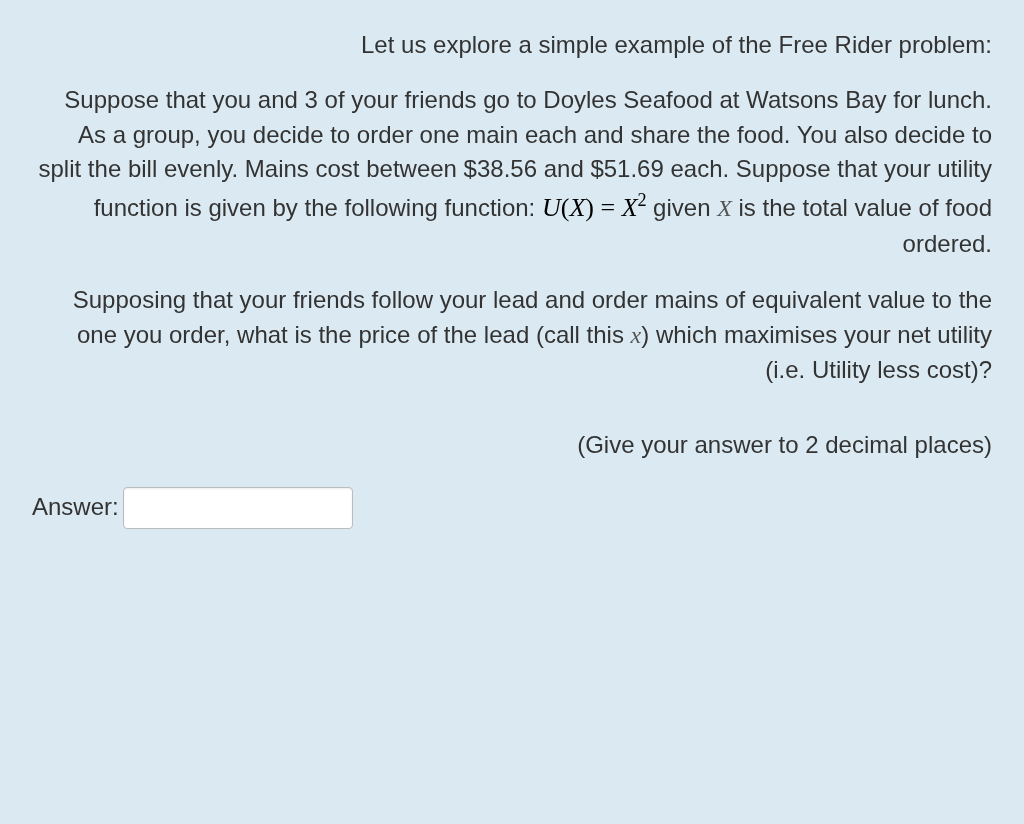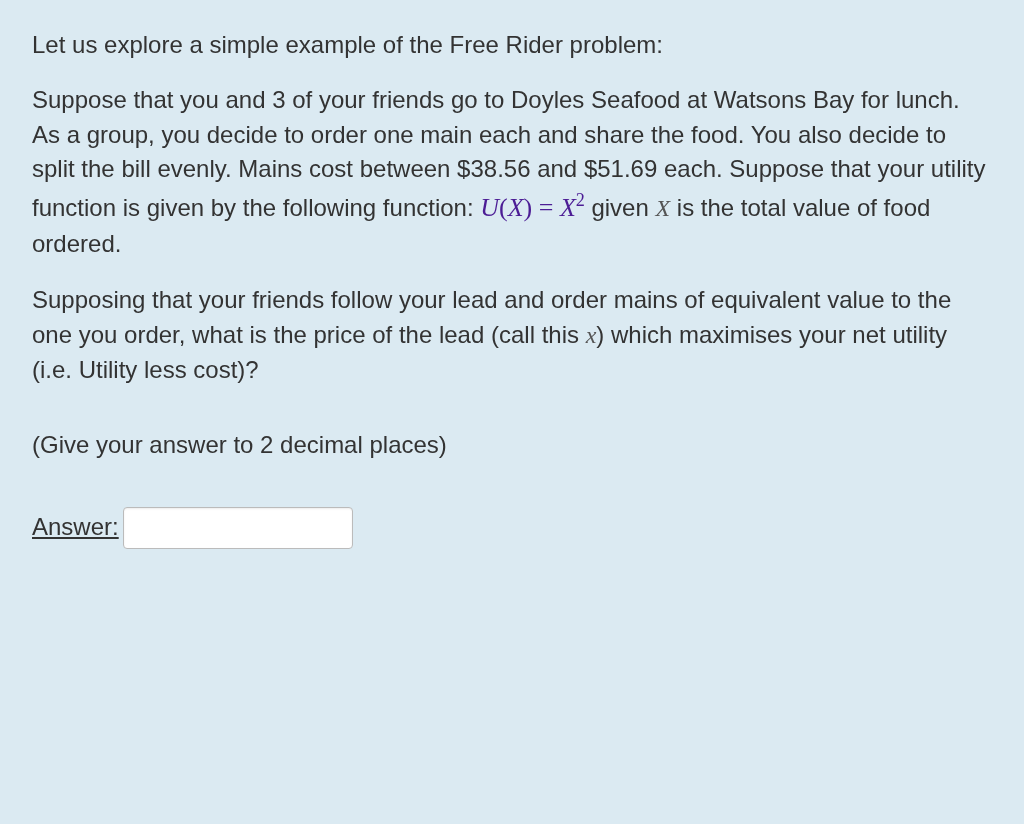--- a/index.html
+++ b/index.html
@@ -1,63 +1,63 @@
 <!DOCTYPE html>
 <html><head>
   <meta charset="utf-8">
   <style>
     * {
       margin: 0;
       padding: 0;
       box-sizing: border-box;
+      text-align: right;
     }
     body {
       font-family: Arial, Helvetica, sans-serif;
       background-color: #dbeaf2;
       width: 1024px;
       height: 824px;
       padding: 28px 32px;
       color: #333;
       font-size: 24px;
       line-height: 1.45;
     }
     .para {
       margin-bottom: 22px;
     }
     .intro {
       margin-bottom: 20px;
     }
     .formula {
       font-family: "Times New Roman", Times, serif;
       font-style: italic;
-      color: #4c1d95;
+      color: #000000;
       font-size: 26px;
     }
     .formula .paren {
       font-style: normal;
     }
     .formula sup {
       font-size: 0.7em;
       vertical-align: super;
       font-style: normal;
     }
     .var-x {
       font-family: "Times New Roman", Times, serif;
       font-style: italic;
       color: #555;
     }
     .instruction {
       margin-top: 40px;
-      margin-bottom: 44px;
+      margin-bottom: 24px;
     }
     .answer-row {
       display: flex;
       align-items: center;
       gap: 4px;
-      text-decoration: underline;
     }
     .answer-label {
       font-size: 24px;
     }
     .answer-input {
       width: 230px;
       height: 42px;
       border: 1px solid #bbb;
       border-radius: 4px;
       background: #fff;

